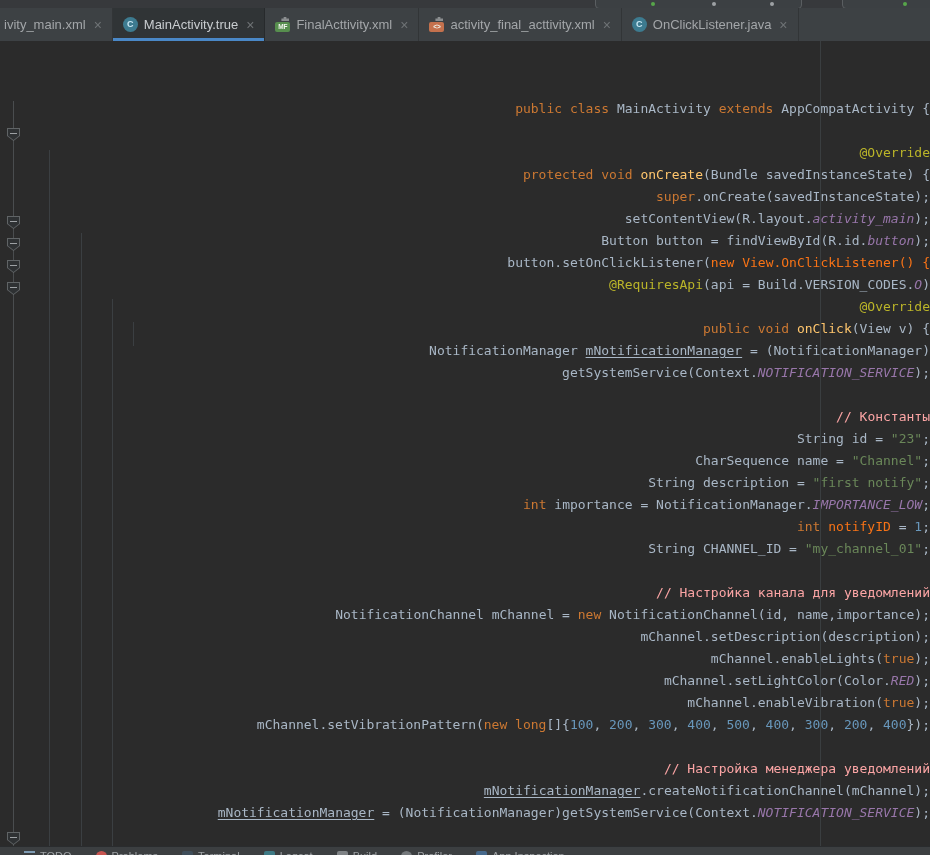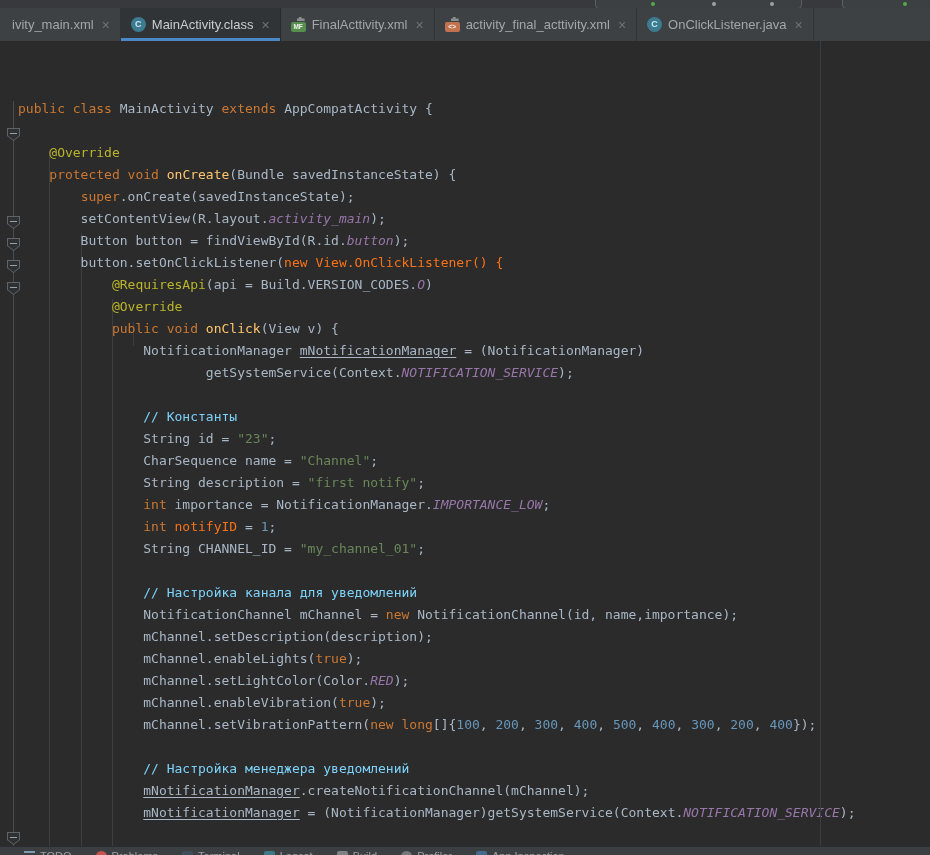--- a/index.html
+++ b/index.html
@@ -9,48 +9,48 @@
   
   .topstrip{position:absolute;left:0;top:0;width:930px;height:8px;background:#37393C;}
   .runbox{position:absolute;top:-8px;height:15px;border:1px solid #5A5E61;border-radius:4px;background:#3C4043;}
   .runbox .dot{position:absolute;top:9px;width:4px;height:4px;border-radius:50%;}
   .dot-green{background:#57A64A}.dot-gray{background:#9DA1A4;width:3px;height:3px;top:10px}
 
   
   .tabbar{position:absolute;left:0;top:8px;width:930px;height:33px;background:#3D4144;display:flex;align-items:stretch;}
   .tab{position:relative;display:flex;align-items:center;gap:6px;padding:0 10px;font-size:13px;
        color:#A3A6A9;border-right:1px solid rgba(0,0,0,0.18);white-space:nowrap;cursor:default;}
-  .tab.first{padding-left:12px;}
+  .tab.first{padding-left:4px;}
   .tab.active{background:#303436;color:#C9CDD0;}
   .tab.active::after{content:"";position:absolute;left:0;right:0;bottom:0;height:3px;background:#4A88C7;}
   .tab-close{color:#6F7376;font-size:14px;line-height:1;margin-left:2px;}
   .tab-icon{width:15px;height:15px;position:relative;display:inline-block;flex:none;}
   .ic-class{border-radius:50%;background:#3D7B90;color:#CAE8F4;font:700 9px/15px "Liberation Sans",sans-serif;text-align:center;}
   .ic-file .corner{position:absolute;top:0;right:1px;width:8px;height:4px;background:#8B8E90;
       clip-path:polygon(0 100%,0 40%,28% 40%,28% 0,62% 0,62% 40%,100% 40%,100% 100%);}
   .ic-file .blk{position:absolute;left:0;bottom:0;width:15px;height:10px;border-radius:2px;color:#EFF3EC;
       font:700 6.5px/10px "Liberation Sans",sans-serif;text-align:center;}
   .ic-manifest .blk{background:#578E4E;}
   .ic-layout .blk{background:#C4714D;}
 
   
-  .editor{position:absolute;left:0;top:41px;width:930px;height:805px;background:#2B2B2B;}
+  .editor{position:absolute;left:0;top:41px;width:930px;height:805px;background:#2B2B2B;text-align:right;}
   .foldline{position:absolute;left:13px;top:60px;width:1px;height:786px;background:#4A4D4F;}
   .iguide{position:absolute;width:1px;background:#3B3F42;}
   .marginline{position:absolute;left:820px;top:41px;width:1px;height:805px;background:#3A3E40;}
   .code{position:absolute;left:18px;top:57px;right:0;font-family:"DejaVu Sans Mono",monospace;
         font-size:13px;line-height:22px;white-space:pre;}
   .line{height:22px;}
   .tk-pln{color:#A9B7C6}
   .tk-kw{color:#CC7832}
   .tk-ann{color:#BBB529}
   .tk-mth{color:#FFC66D}
   .tk-str{color:#6A8759}
   .tk-num{color:#6897BB}
-  .tk-cmt{color:#7dd3fc}
+  .tk-cmt{color:#fca5a5}
   .tk-fld{color:#9876AA;font-style:italic}
   .tk-dim{color:#f97316}
   .tk-und{color:#A9B7C6;text-decoration:underline;text-underline-offset:2px}
 
   
   .fold{position:absolute;left:7px;width:13px;height:13px;}
   .fold .o{position:absolute;inset:0;background:#606466;clip-path:polygon(0 0,100% 0,100% 62%,50% 100%,0 62%);}
   .fold .i{position:absolute;inset:1px;background:#2E3133;clip-path:polygon(0 0,100% 0,100% 62%,50% 100%,0 62%);}
   .fold .m{position:absolute;left:3px;right:3px;top:5px;height:1px;background:#9DA1A4;}
 
@@ -84,21 +84,21 @@
     </div>
   </div>
 
   <div class="tabbar" id="tabbar">
       <div class="tab first">
         <span>ivity_main.xml</span>
         <span class="tab-close">×</span>
       </div>
       <div class="tab active">
         <span class="tab-icon ic-class">C</span>
-        <span>MainActivity.class</span>
+        <span>MainActivity.true</span>
         <span class="tab-close">×</span>
       </div>
       <div class="tab">
         <span class="tab-icon ic-file ic-manifest">
           <span class="corner"></span>
           <span class="blk">MF</span>
         </span>
         <span>FinalActtivity.xml</span>
         <span class="tab-close">×</span>
       </div>

